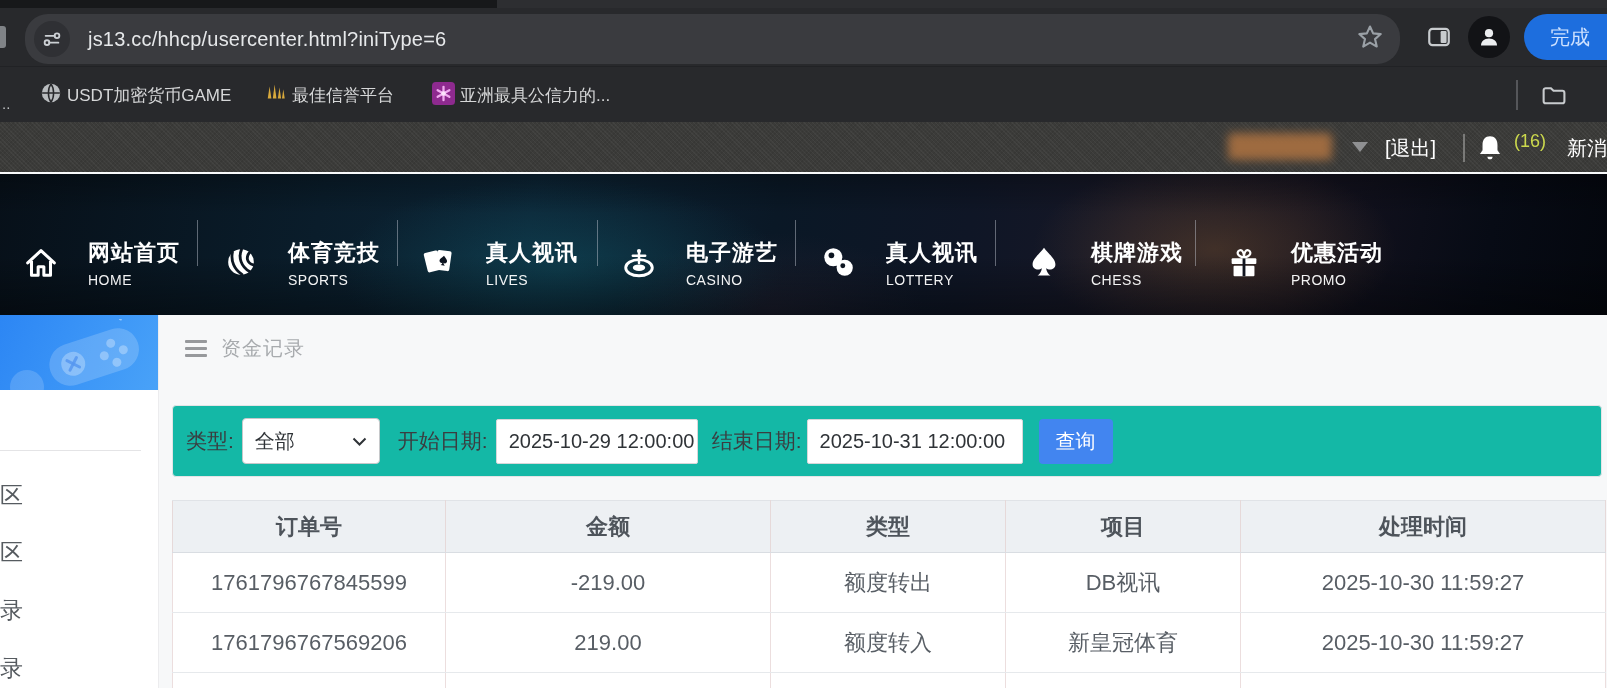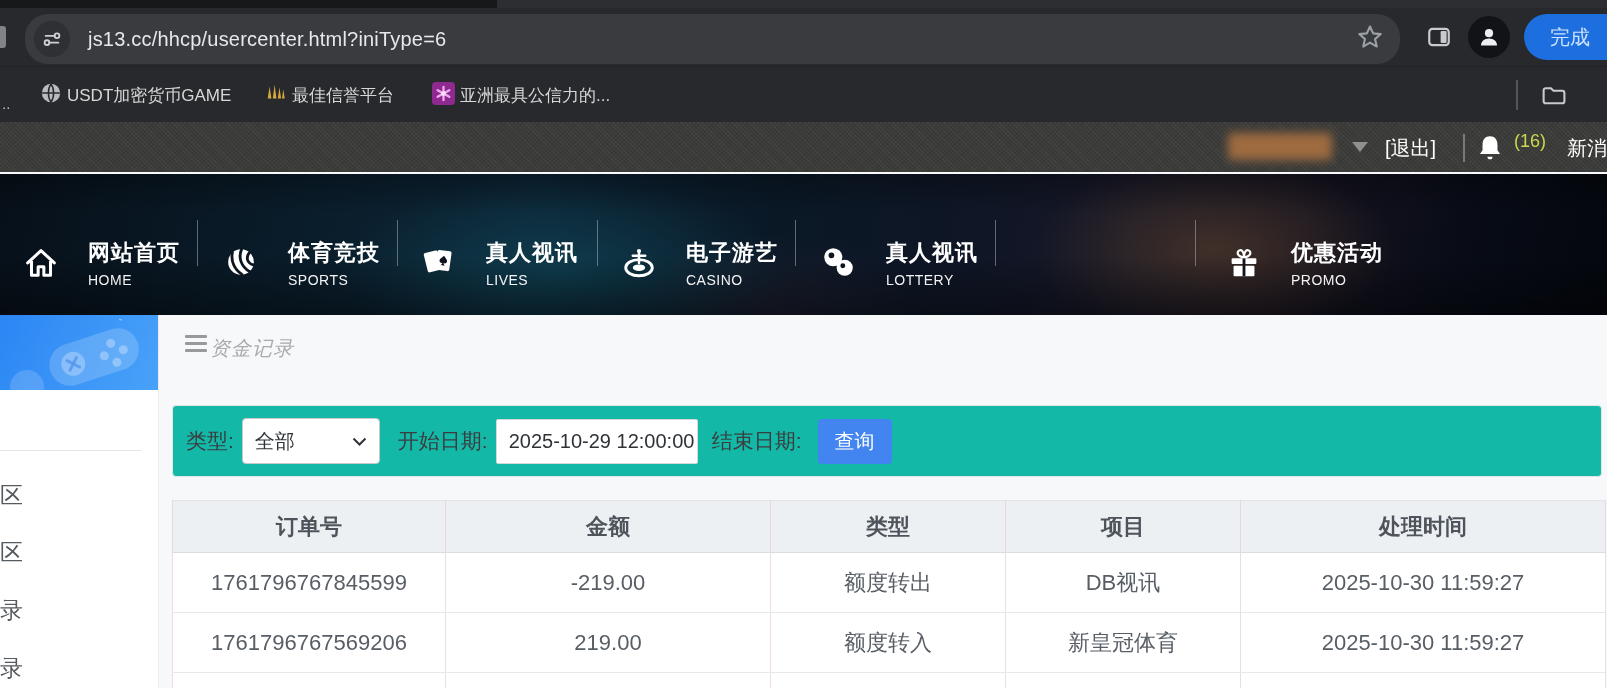--- a/index.html
+++ b/index.html
@@ -73,21 +73,21 @@
 
   .sidebar { position:absolute; left:0; top:0; width:159px; height:373px; background:#fff; border-right:1px solid #ececee; }
   .sidebar-banner { position:relative; height:75px; overflow:hidden;
     background:linear-gradient(115deg,#2c86f4 0%, #3d97f7 60%, #49a2f8 100%); }
   .banner-paw { position:absolute; left:10px; bottom:-14px; width:34px; height:34px; border-radius:50%; background:rgba(255,255,255,.16); }
   .sidebar-divider { position:absolute; left:0; top:135px; width:141px; height:1px; background:#e4e4e6; }
   .side-item { position:absolute; left:0; width:48px; font-size:23px; color:#565b60; cursor:pointer; white-space:nowrap; }
   .si1 { top:165px; } .si2 { top:222px; } .si3 { top:280px; } .si4 { top:338px; }
 
   .main-area { position:absolute; left:160px; top:0; width:1447px; height:373px; }
-  .title-row { position:absolute; left:25px; top:20px; display:flex; gap:3px;font-style:italic; }
+  .title-row { position:absolute; left:25px; top:20px; display:flex; align-items:center; gap:14px; }
   .hamburger { display:flex; flex-direction:column; gap:4px; width:22px; }
   .hamburger i { display:block; height:3px; background:#97999c; border-radius:1px; }
   .page-title { font-size:20px; color:#a8abae; letter-spacing:1px; }
 
   .filter-bar { position:absolute; left:12px; top:90px; width:1430px; height:72px;
     background:#14b8a6; border:1px solid #e3e4e6; border-radius:4px;
     display:flex; align-items:center; padding-left:13px; }
   .f-label { font-size:21px; color:#3a3d40; white-space:nowrap; }
   .sel-box { margin-left:8px; width:138px; height:46px; background:#fff; border:1px solid #c6c8ca; border-radius:4px;
     display:flex; align-items:center; justify-content:space-between; padding:0 12px; font-size:20px; color:#2f3337; cursor:pointer; }
@@ -296,20 +296,31 @@
             <circle cx="24" cy="24" r="2.6" fill="#0c1420"></circle>
           </svg>
       </span>
       <span class="nav-text">
           <span class="nav-zh">真人视讯</span>
           <span class="nav-en">LOTTERY</span>
         </span>
     </div>
     <div class="nav-div" style="left:995px"></div>
 
+    <div class="nav-item" style="left:1025px">
+      <span class="nav-icon">
+        <svg width="38" height="38" viewBox="0 0 40 40">
+            <path d="M20 5 C14 13 8 16.5 8 22.5 C8 27.5 14 29.5 17.8 26.5 C17.2 30.5 15.4 32.8 13.2 34.2 H26.8 C24.6 32.8 22.8 30.5 22.2 26.5 C26 29.5 32 27.5 32 22.5 C32 16.5 26 13 20 5 Z" fill="#fff"></path>
+          </svg>
+      </span>
+      <span class="nav-text">
+          <span class="nav-zh">棋牌游戏</span>
+          <span class="nav-en">CHESS</span>
+        </span>
+    </div>
     <div class="nav-div" style="left:1195px"></div>
 
     <div class="nav-item" style="left:1225px">
       <span class="nav-icon">
         <svg width="38" height="38" viewBox="0 0 40 40">
             <rect x="7" y="16" width="26" height="6" rx="1" fill="#fff"></rect>
             <rect x="9" y="24" width="22" height="11" rx="1" fill="#fff"></rect>
             <rect x="18.5" y="16" width="3" height="19" fill="#10141f"></rect>
             <path d="M20 15 C14 15 11.5 10 14.8 8 C18 6.2 20 10 20 15 C20 10 22 6.2 25.2 8 C28.5 10 26 15 20 15 Z" fill="none" stroke="#fff" stroke-width="2.3"></path>
           </svg>
@@ -363,20 +374,21 @@
         <span class="f-label">类型:</span>
         <div class="sel-box">
           <span>全部</span>
           <svg width="15" height="9" viewBox="0 0 15 9">
               <path d="M1.5 1.5 L7.5 7.5 L13.5 1.5" stroke="#2f3337" stroke-width="2" fill="none"></path>
             </svg>
         </div>
         <span class="f-label lbl-start">开始日期:</span>
         <input class="date-input" value="2025-10-29 12:00:00" style="">
         <span class="f-label lbl-end">结束日期:</span>
+        <input class="date-input end" value="2025-10-31 12:00:00" style="">
         <button class="query-btn">查询</button>
       </div>
 
       <table class="records">
         <colgroup>
             <col style="width:273px">
             <col style="width:325px">
             <col style="width:235px">
             <col style="width:235px">
             <col style="width:365px">

